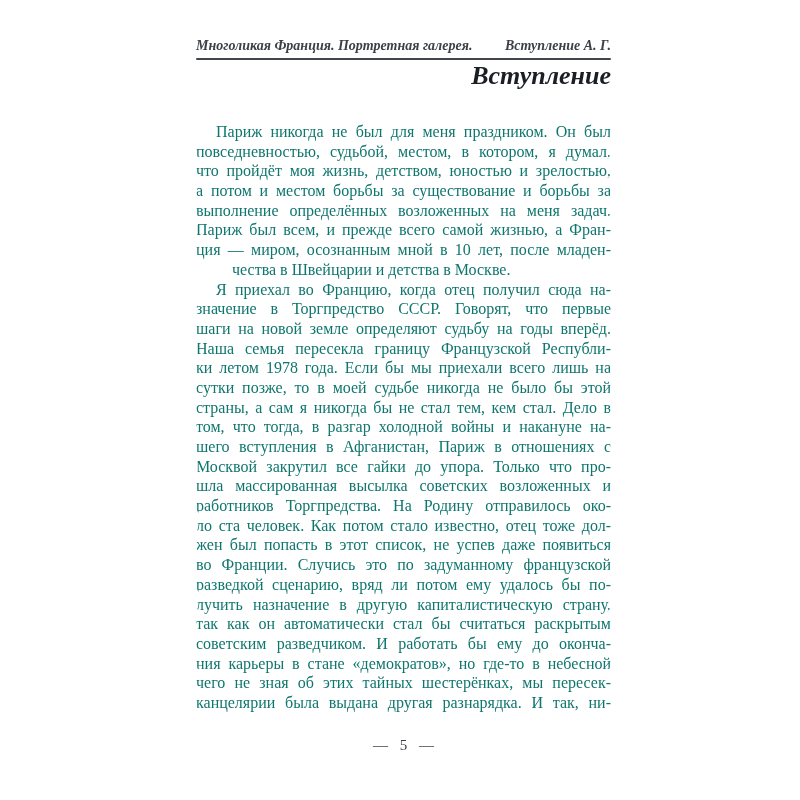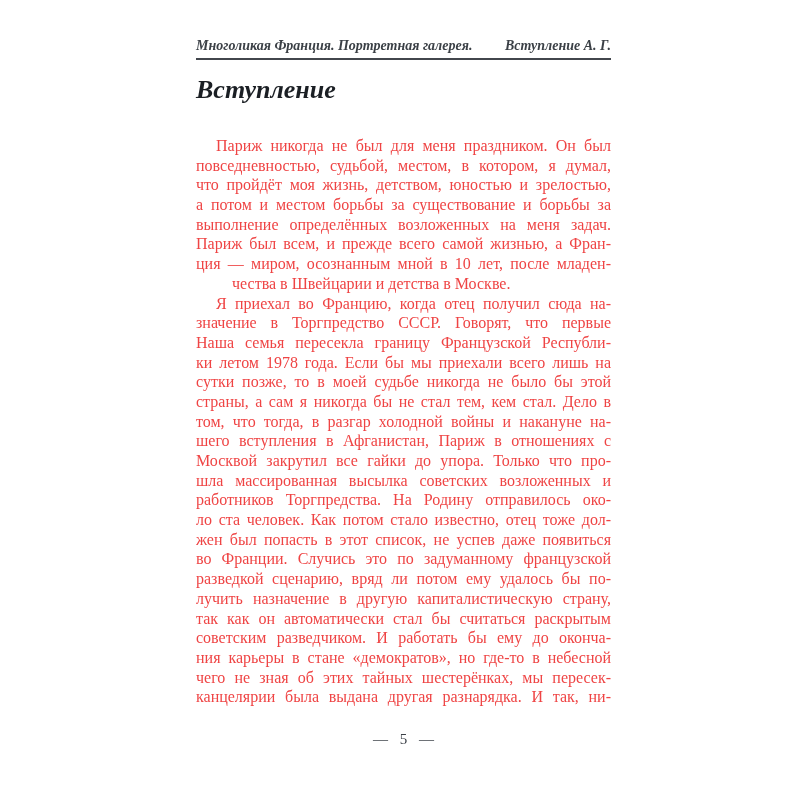--- a/index.html
+++ b/index.html
@@ -1,15 +1,15 @@
 <!DOCTYPE html>
 <html><head>
 <meta charset="utf-8">
 <style>
-  * { margin: 0; padding: 0; box-sizing: border-box; }
+  * { margin: 0; padding: 0; box-sizing: border-box; border-radius: 18px; }
   html, body { background: #ffffff; }
   .page {
     position: relative;
     width: 800px;
     height: 800px;
     background: #ffffff;
     font-family: "Liberation Serif", "DejaVu Serif", serif;
     overflow: hidden;
   }
   .content {
@@ -27,32 +27,31 @@
     font-size: 14px;
     line-height: 16px;
     color: #3b4046;
   }
   .header-rule {
     height: 2px;
     background: #42464c;
     margin-top: 4px;
   }
   .chapter-title {
-    margin-top: 14px;
-    text-align: left;
+    text-align: right;
     font-style: italic;
     font-weight: bold;
     font-size: 26px;
     line-height: 32px;
     color: #1b1f24;
   }
   .body-text {
     margin-top: 30px;
     font-size: 16px;
-    color: #ef4444;
+    color: #0f766e;
   }
   .paragraph { }
   .line {
     height: 19.7px;
     line-height: 19.7px;
     text-align: justify;
     text-align-last: justify;
     overflow: hidden;
     white-space: nowrap;
   }
@@ -87,20 +86,21 @@
           <div class="line">что пройдёт моя жизнь, детством, юностью и зрелостью,</div>
           <div class="line">а потом и местом борьбы за существование и борьбы за</div>
           <div class="line">выполнение определённых возложенных на меня задач.</div>
           <div class="line">Париж был всем, и прежде всего самой жизнью, а Фран-</div>
           <div class="line">ция — миром, осознанным мной в 10 лет, после младен-</div>
           <div class="line no-stretch">чества в Швейцарии и детства в Москве.</div>
         </div>
         <div class="paragraph">
           <div class="line first">Я приехал во Францию, когда отец получил сюда на-</div>
           <div class="line">значение в Торгпредство СССР. Говорят, что первые</div>
+          <div class="line">шаги на новой земле определяют судьбу на годы вперёд.</div>
           <div class="line">Наша семья пересекла границу Французской Республи-</div>
           <div class="line">ки летом 1978 года. Если бы мы приехали всего лишь на</div>
           <div class="line">сутки позже, то в моей судьбе никогда не было бы этой</div>
           <div class="line">страны, а сам я никогда бы не стал тем, кем стал. Дело в</div>
           <div class="line">том, что тогда, в разгар холодной войны и накануне на-</div>
           <div class="line">шего вступления в Афганистан, Париж в отношениях с</div>
           <div class="line">Москвой закрутил все гайки до упора. Только что про-</div>
           <div class="line">шла массированная высылка советских возложенных и</div>
           <div class="line">работников Торгпредства. На Родину отправилось око-</div>
           <div class="line">ло ста человек. Как потом стало известно, отец тоже дол-</div>

